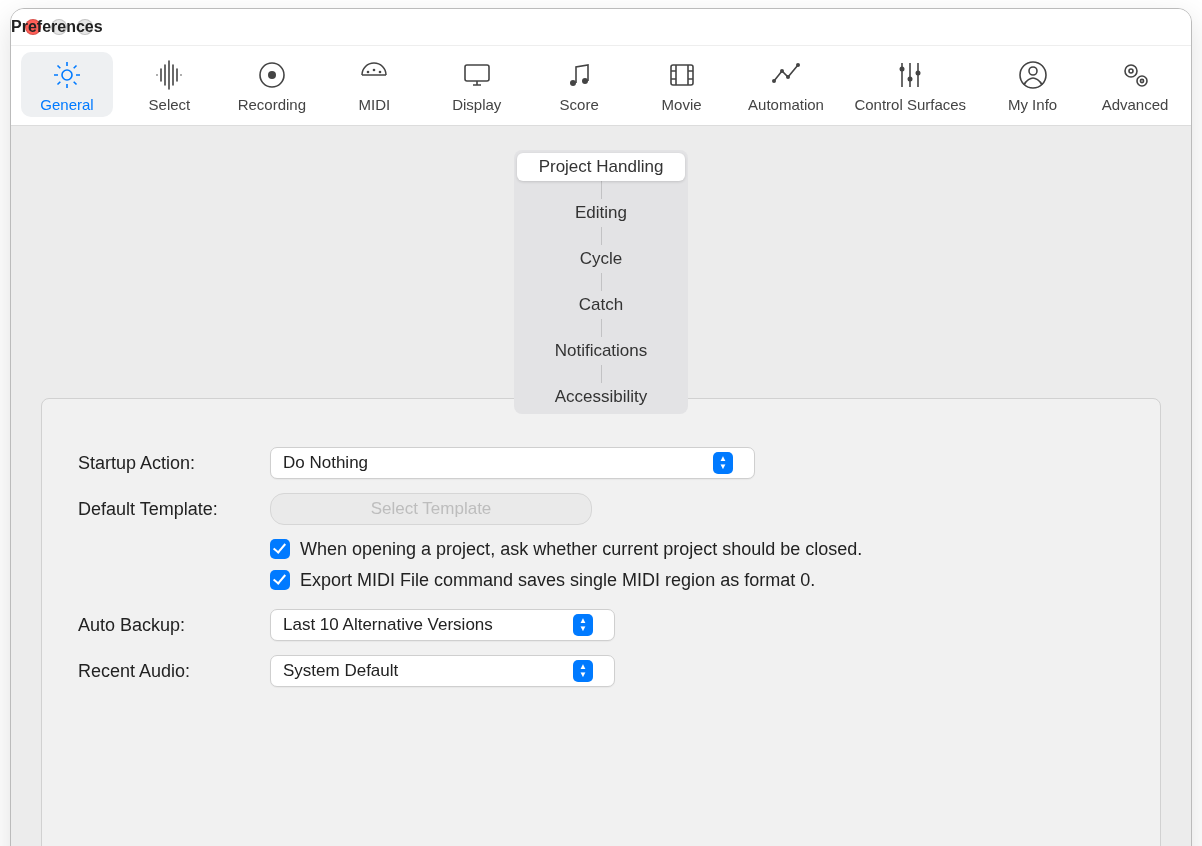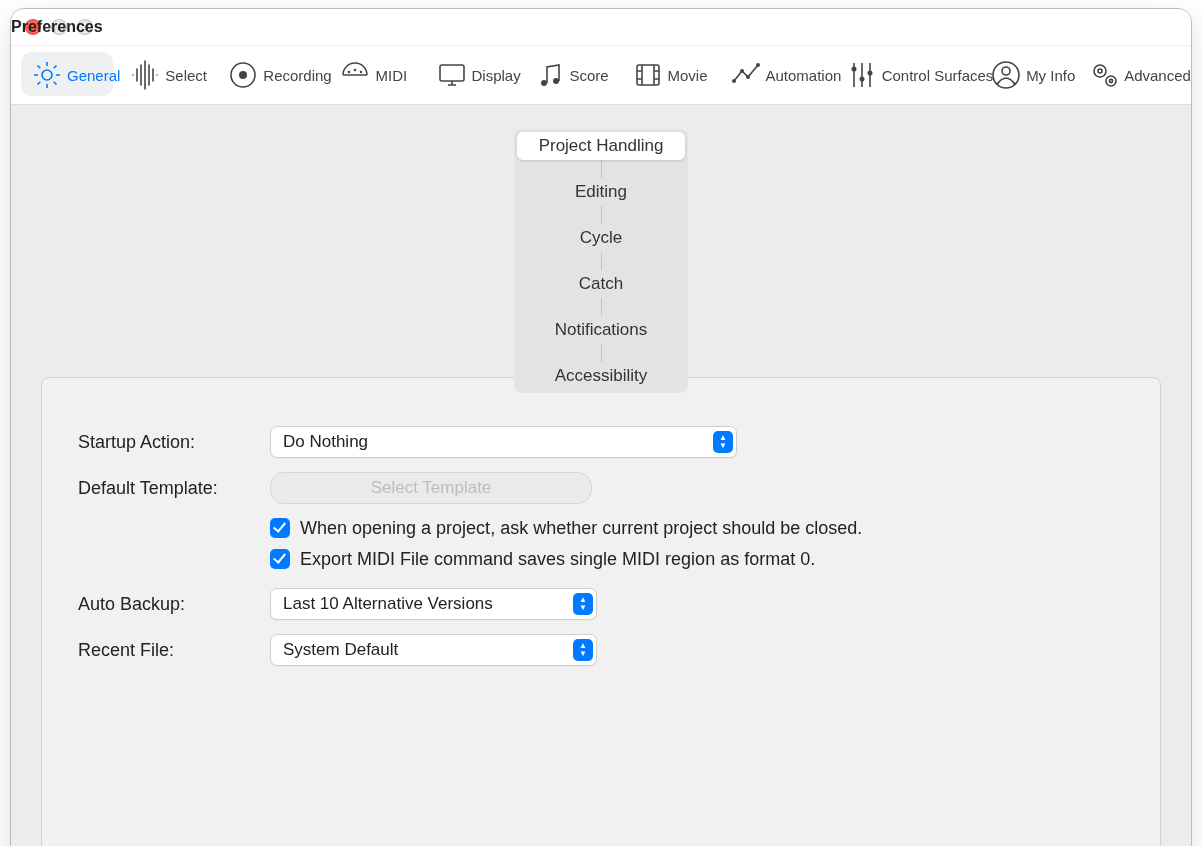--- a/index.html
+++ b/index.html
@@ -57,21 +57,21 @@
   .toolbar {
     display: flex;
     background: var(--toolbar-bg);
     padding: 6px 10px 8px 10px;
     gap: 6px;
     border-bottom: 1px solid #dcdcdc;
     justify-content: space-between;
   }
   .tb-item {
     display: flex;
-    flex-direction: row;
+    flex-direction: column;
     align-items: center;
     justify-content: flex-start;
     gap: 4px;
     min-width: 72px;
     padding: 6px 10px 4px 10px;
     border-radius: 10px;
     cursor: default;
     color: #444;
   }
   .tb-item.active {
@@ -140,21 +140,21 @@
     font-size: 18px;
   }
   .popup {
     display: flex;
     align-items: center;
     justify-content: space-between;
     background: var(--field-bg);
     border: 1px solid #cfcfcf;
     border-radius: 7px;
     height: 30px;
-    padding: 0 3px 0 12px;
+    padding: 0 21px 0 12px;
     box-shadow: 0 1px 1px rgba(0,0,0,0.04);
     font-size: 17px;
     min-width: 200px;
   }
   .popup .stepper {
     width: 20px;
     height: 22px;
     border-radius: 5px;
     background: var(--accent);
     color: #fff;
@@ -392,21 +392,21 @@
 
       <div class="row">
         <div class="label">Auto Backup:</div>
         <div class="popup" style="width:310px">
           <span>Last 10 Alternative Versions</span>
           <span class="stepper"></span>
         </div>
       </div>
 
       <div class="row">
-        <div class="label">Recent File:</div>
+        <div class="label">Recent Audio:</div>
         <div class="popup" style="width:310px">
           <span>System Default</span>
           <span class="stepper"></span>
         </div>
       </div>
 
     </div>
   </div>
 </div>
 

